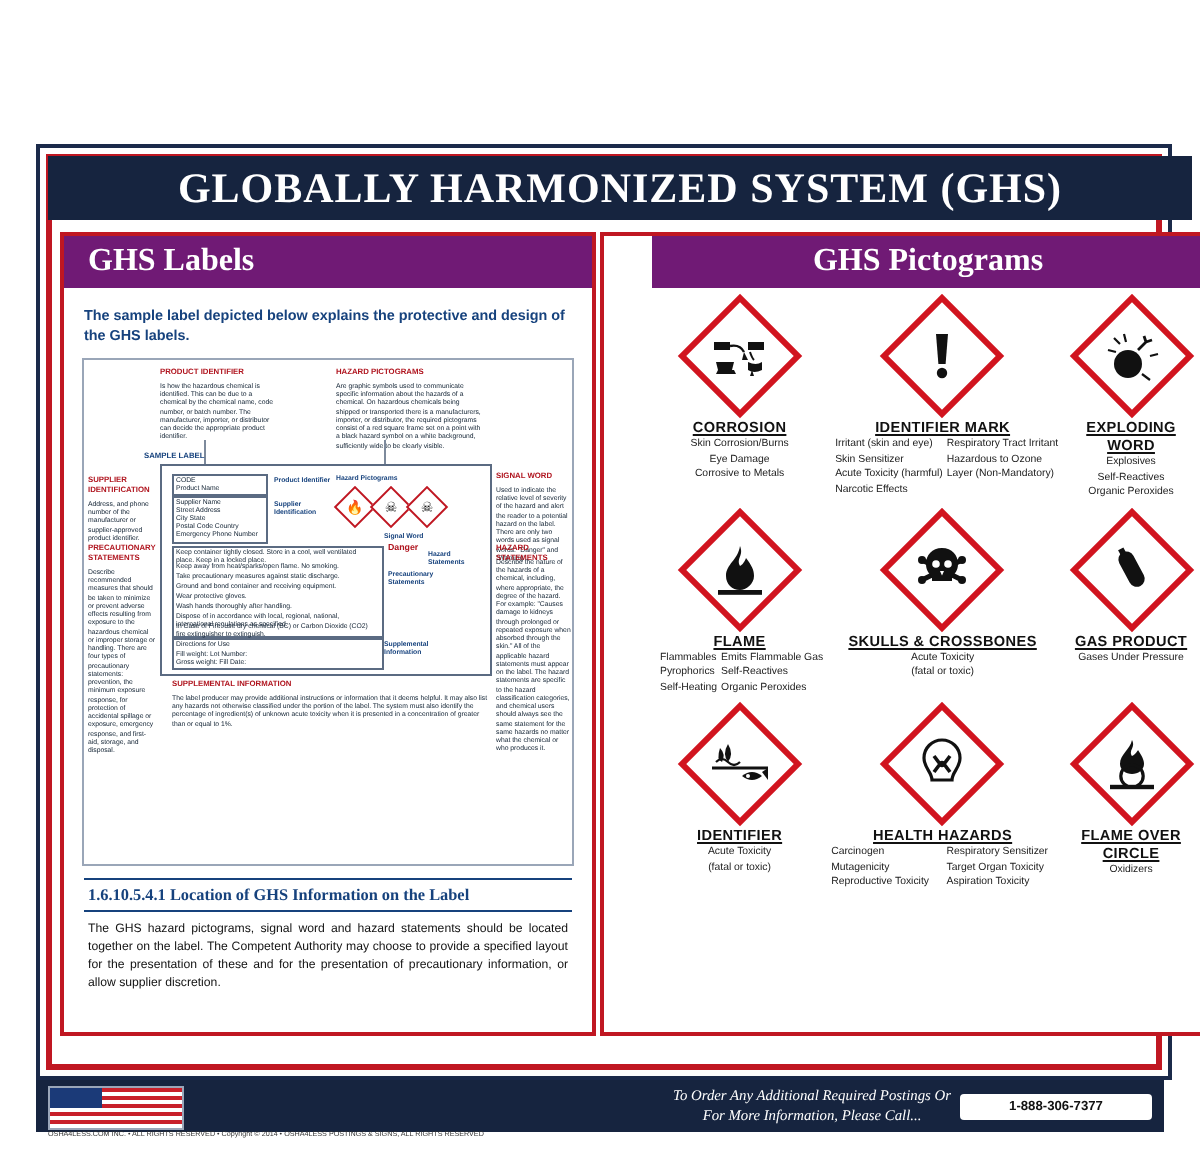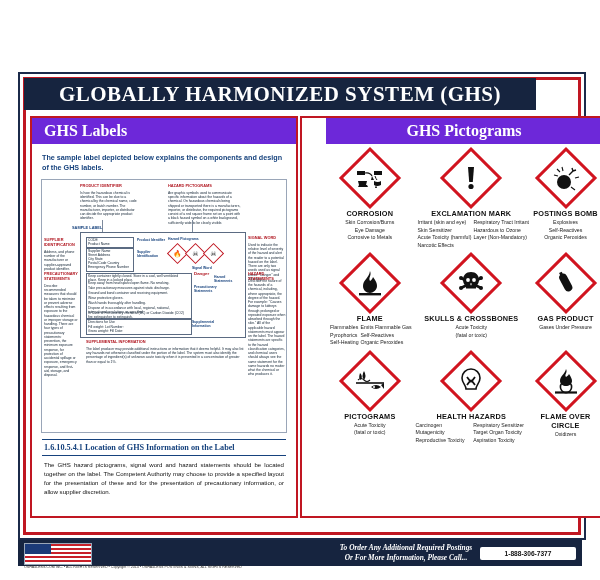--- a/index.html
+++ b/index.html
@@ -16,36 +16,36 @@
   .frame{
     position:absolute;left:18px;top:72px;width:564px;height:464px;
     border:2px solid #1b2a4a;background:#ffffff;
   }
   .frame-inner{
     position:absolute;left:3px;top:3px;right:3px;bottom:3px;
     border:3px solid #c01722;background:#ffffff;
   }
   
   .titlebar{
-    position:absolute;left:24px;top:78px;width:512px;height:32px;
+    position:absolute;left:24px;top:78px;width:572px;height:32px;
     background:#16243f;color:#ffffff;
     display:flex;align-items:center;justify-content:center;
     letter-spacing:.5px;
   }
   .titlebar span{
     font-size:21px;font-weight:bold;font-family:"Liberation Serif", serif;
   }
   
   .panel{
     position:absolute;background:#ffffff;border:2px solid #c01722;
   }
   .panel-left{left:30px;top:116px;width:264px;height:398px;}
   .panel-right{left:300px;top:116px;width:276px;height:398px;padding-left:24px;}
   .panel-head{
-    height:26px;background:#6d28d9;color:#fff;
+    height:26px;background:#701a75;color:#fff;
     display:flex;align-items:center;padding-left:12px;
   }
   .panel-head span{
     font-size:16px;font-weight:bold;font-family:"Liberation Serif", serif;
   }
   .panel-head.center{justify-content:center;padding-left:0;}
   .panel-body{position:relative;padding:6px 8px;}
   .intro{
     color:#16427d;font-size:7.2px;font-weight:bold;line-height:1.45;
     margin:3px 2px 5px 2px;
@@ -100,37 +100,38 @@
     box-sizing:border-box;
   }
   .dia .glyph{
     transform:rotate(-45deg);
     display:flex;align-items:center;justify-content:center;
     width:40px;height:40px;
   }
   .cell h4{
     margin:1px 0 1px 0;font-size:7.3px;font-weight:bold;color:#111;
     letter-spacing:.2px;
+    text-decoration:underline;
   }
   .cell ul{
     margin:0;padding:0;list-style:none;
     font-size:5.2px;line-height:1.45;color:#222;
   }
   .cell ul li{white-space:nowrap;}
   
   .footer{
     position:absolute;left:18px;top:540px;width:564px;height:32px;
   }
   .foot-navy{
     position:absolute;left:0;top:0;width:564px;height:26px;
     background:#16243f;
   }
   .foot-order{
     position:absolute;left:318px;top:3px;width:140px;
-    color:#fff;font-size:7.4px;font-style:italic;font-weight:bold;
+    color:#fff;font-size:7.4px;font-style:italic;font-weight:normal;
     text-align:center;line-height:1.35;font-family:"Liberation Serif", serif;
   }
   .foot-phone{
     position:absolute;left:462px;top:7px;width:96px;height:13px;
     background:#ffffff;border-radius:2px;
     display:flex;align-items:center;justify-content:center;
     font-size:6.6px;font-weight:bold;color:#111;
   }
   .flag{
     position:absolute;left:6px;top:3px;width:66px;height:20px;
@@ -157,21 +158,21 @@
 
   <div class="titlebar">
     <span>GLOBALLY HARMONIZED SYSTEM (GHS)</span>
   </div>
 
   <div class="panel panel-left">
     <div class="panel-head">
       <span>GHS Labels</span>
     </div>
     <div class="panel-body">
-      <div class="intro">The sample label depicted below explains the components and design of the GHS labels.</div>
+      <div class="intro">The sample label depicted below explains the protective and design of the GHS labels.</div>
 
       <div class="label-diagram">
 
         <div class="dg-cap" style="left:38px;top:4px;width:58px;">PRODUCT IDENTIFIER</div>
         <div class="dg-txt" style="left:38px;top:11px;width:58px;">Is how the hazardous chemical is identified. This can be due to a chemical by the chemical name, code number, or batch number. The manufacturer, importer, or distributor can decide the appropriate product identifier.</div>
 
         <div class="dg-cap" style="left:126px;top:4px;width:74px;">HAZARD PICTOGRAMS</div>
         <div class="dg-txt" style="left:126px;top:11px;width:74px;">Are graphic symbols used to communicate specific information about the hazards of a chemical. On hazardous chemicals being shipped or transported there is a manufacturers, importer, or distributor, the required pictograms consist of a red square frame set on a point with a black hazard symbol on a white background, sufficiently wide to be clearly visible.</div>
 
         <div class="dg-line" style="left:60px;top:40px;width:.6px;height:12px;"></div>
@@ -285,21 +286,21 @@
         <div class="dia-wrap">
           <div class="dia">
             <div class="glyph">
               <svg width="18" height="26" viewBox="0 0 18 26">
                 <path d="M6 2 h6 l-1.2 15 h-3.6 z" fill="#111"></path>
                 <circle cx="9" cy="21.5" r="2.6" fill="#111"></circle>
               </svg>
             </div>
           </div>
         </div>
-        <h4>EXCLAMATION MARK</h4>
+        <h4>IDENTIFIER MARK</h4>
         <ul style="display:grid;grid-template-columns:1fr 1fr;gap:0 2px;text-align:left;padding-left:4px;">
           <li>Irritant (skin and eye)</li>
           <li>Respiratory Tract Irritant</li>
           <li>Skin Sensitizer</li>
           <li>Hazardous to Ozone</li>
           <li>Acute Toxicity (harmful)</li>
           <li>Layer (Non-Mandatory)</li>
           <li>Narcotic Effects</li>
           <li></li>
         </ul>
@@ -310,21 +311,21 @@
           <div class="dia">
             <div class="glyph">
               <svg width="30" height="26" viewBox="0 0 30 26">
                 <circle cx="13" cy="17" r="7" fill="#111"></circle>
                 <path d="M18 10 l4 -4 M22 6 l-1 -3 M22 6 l3 -1" stroke="#111" stroke-width="1.4" fill="none"></path>
                 <path d="M6 4 l3 3 M3 10 l4 1 M11 2 l1 4 M24 13 l4 -1 M20 22 l4 3" stroke="#111" stroke-width="1.1" fill="none"></path>
               </svg>
             </div>
           </div>
         </div>
-        <h4>POSTINGS BOMB</h4>
+        <h4>EXPLODING WORD</h4>
         <ul>
           <li>Explosives</li>
           <li>Self-Reactives</li>
           <li>Organic Peroxides</li>
         </ul>
       </div>
 
       <div class="cell">
         <div class="dia-wrap">
           <div class="dia">
@@ -400,21 +401,21 @@
                 <path d="M3 11 q3 -3 6 0 q3 3 6 0" stroke="#111" stroke-width="1.1" fill="none"></path>
                 <path d="M5 4 q3 3 1 7 q-3 -1 -1 -7 z" fill="#111"></path>
                 <path d="M9 2 q3 5 0 9 q-3 -4 0 -9 z" fill="#111"></path>
                 <path d="M16 18 q5 -4 10 0 q-5 4 -10 0 z" fill="#111"></path>
                 <path d="M26 16 l3 -2 l0 6 z" fill="#111"></path>
                 <circle cx="19" cy="18" r="1" fill="#fff"></circle>
               </svg>
             </div>
           </div>
         </div>
-        <h4>PICTOGRAMS</h4>
+        <h4>IDENTIFIER</h4>
         <ul>
           <li>Acute Toxicity</li>
           <li>(fatal or toxic)</li>
         </ul>
       </div>
 
       <div class="cell">
         <div class="dia-wrap">
           <div class="dia">
             <div class="glyph">

